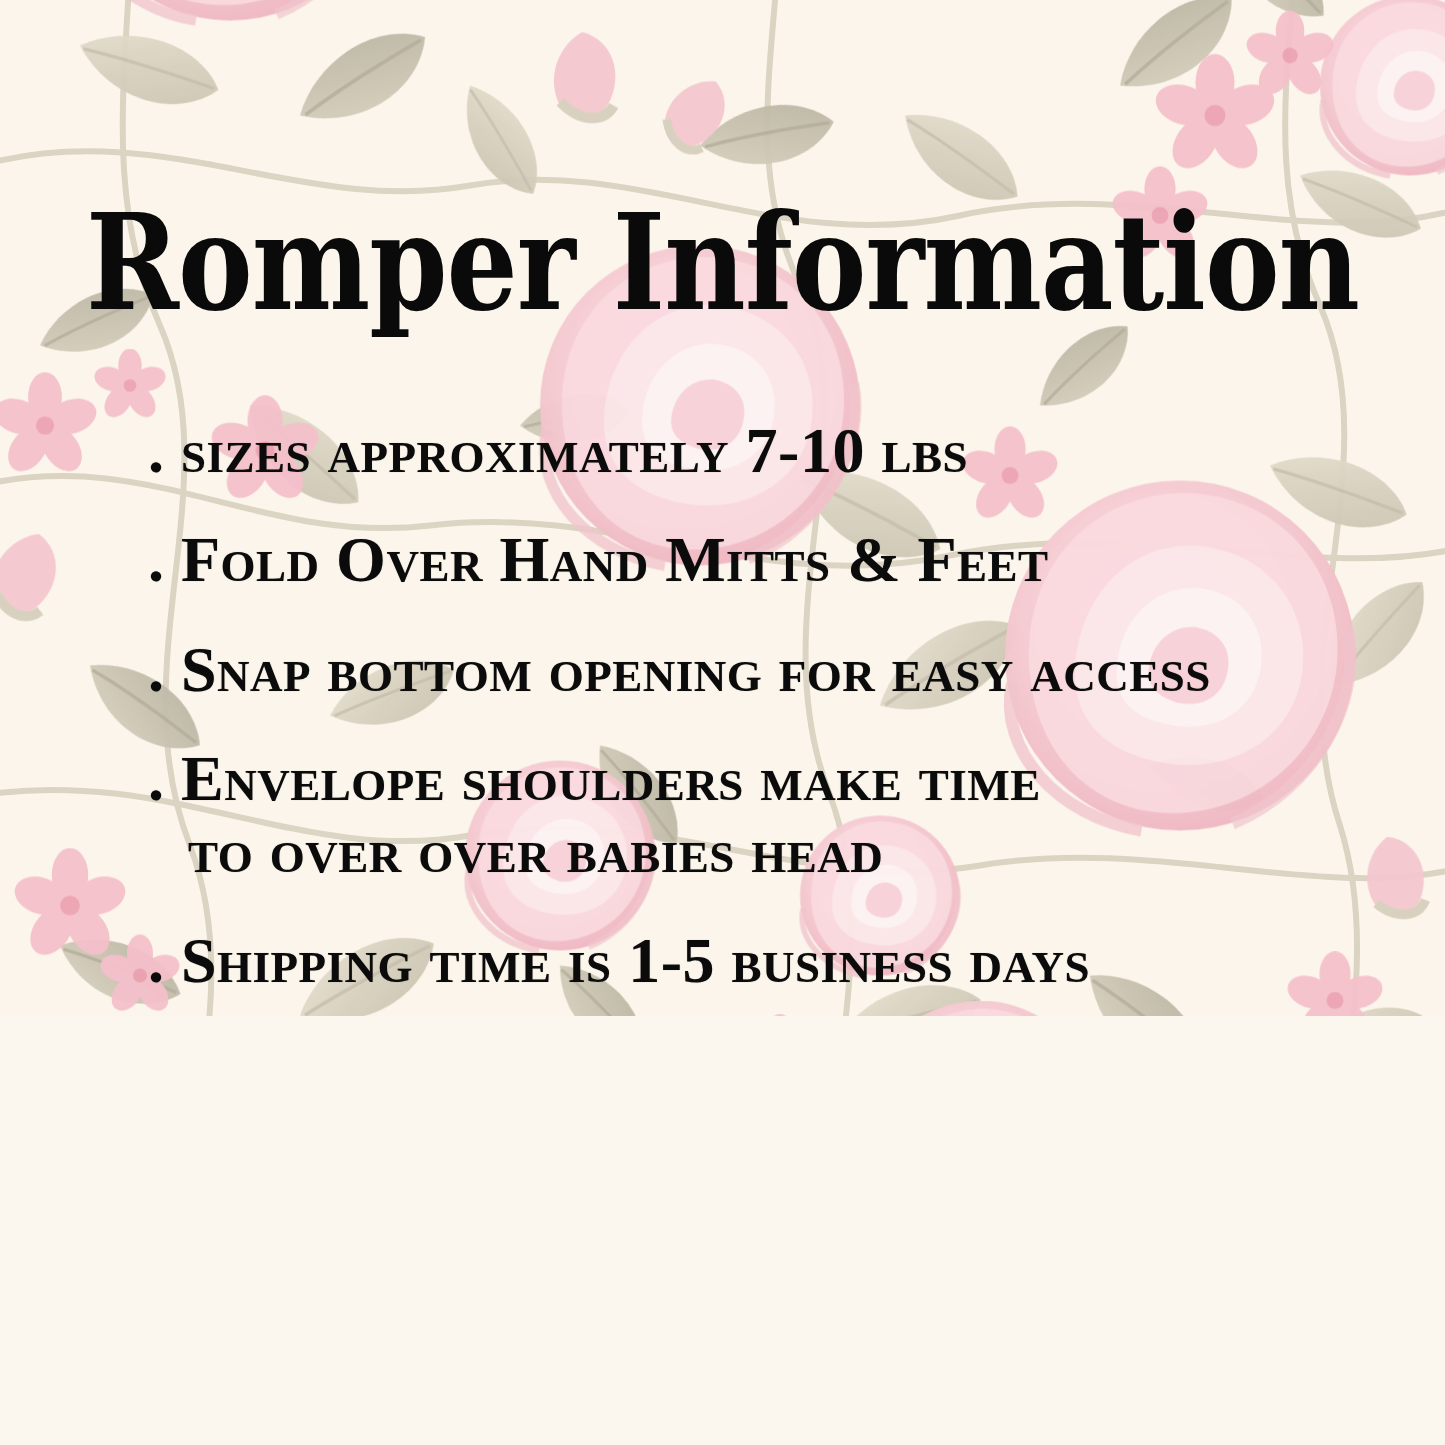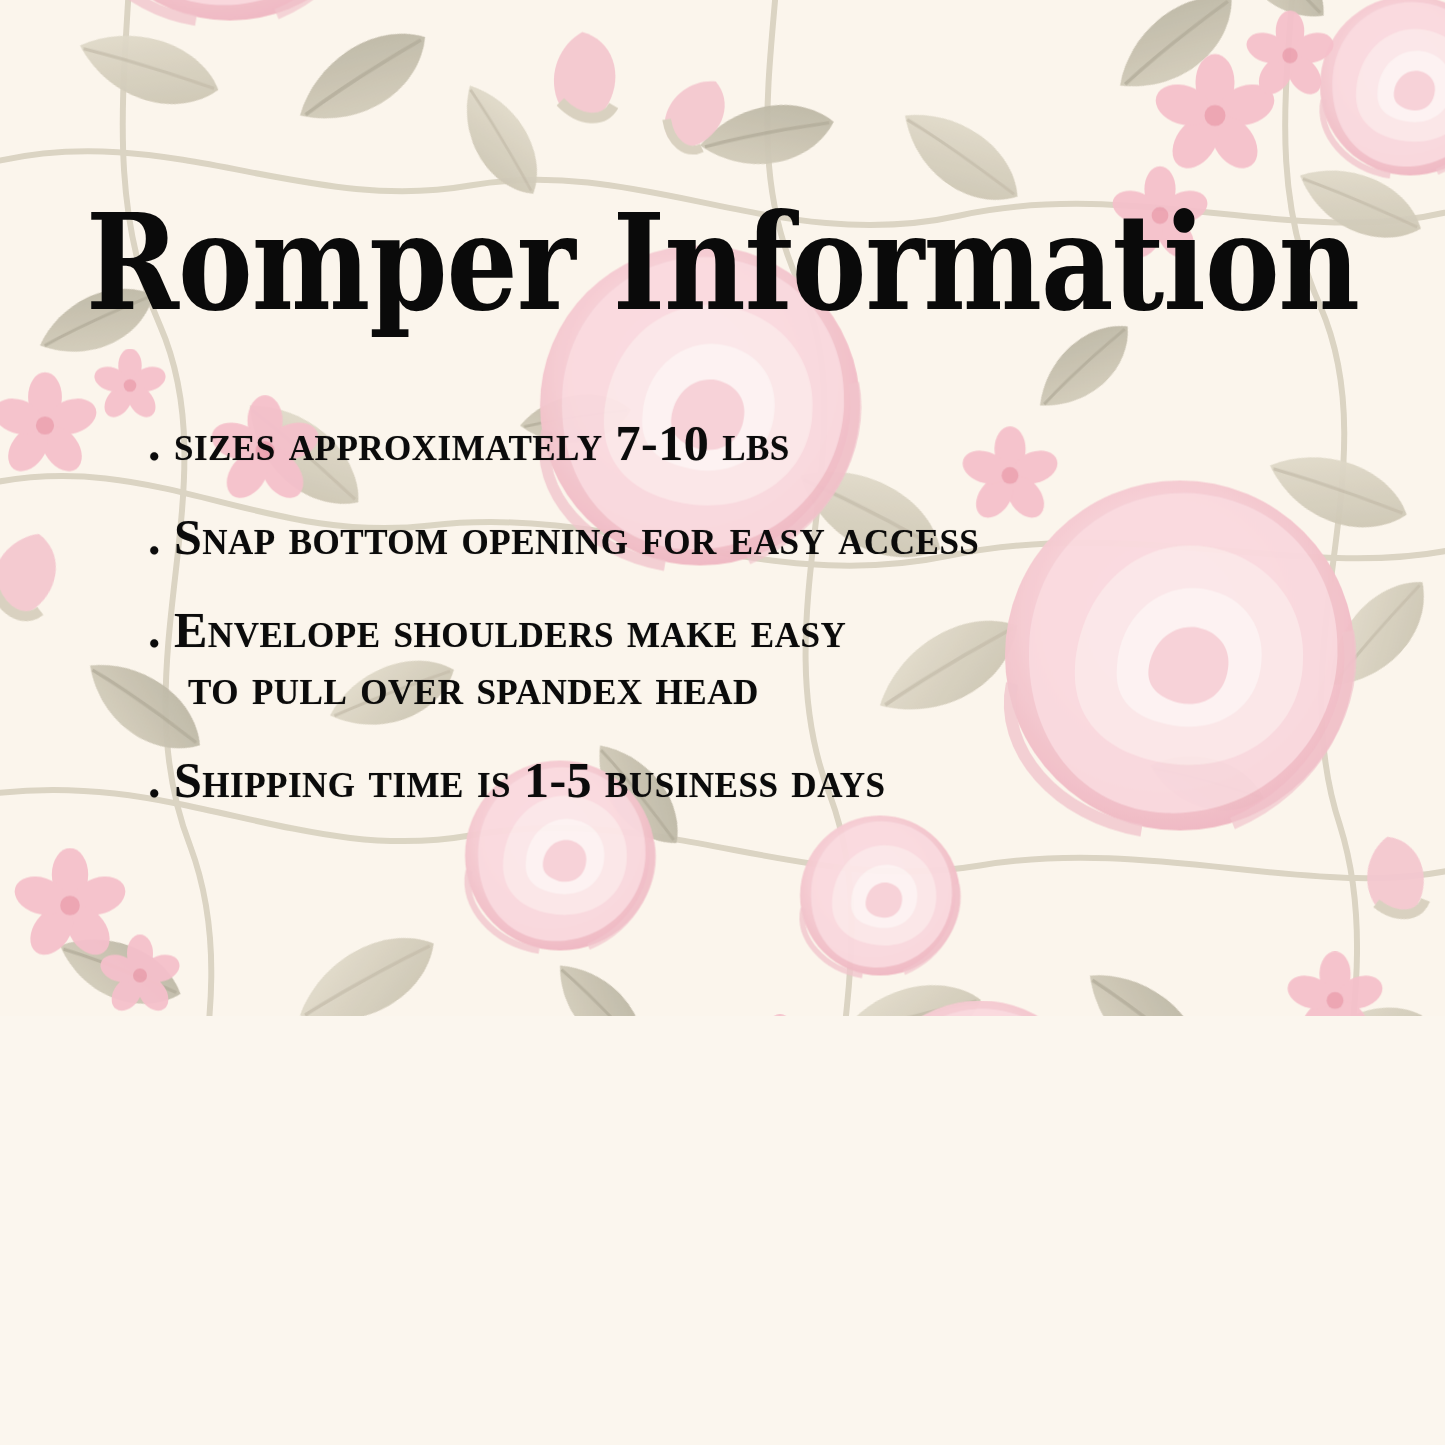--- a/index.html
+++ b/index.html
@@ -60,21 +60,21 @@
     top: 415px;
     left: 148px;
     right: 60px;
   }
 
   .bullet {
     display: block;
     font-family: "Liberation Serif", serif;
     font-weight: bold;
     font-variant: small-caps;
-    font-size: 50px;
+    font-size: 64px;
     line-height: 1.13;
     color: #0b0b0b;
     margin-bottom: 37px;
     letter-spacing: 0.5px;
     text-shadow: 0 0 1px rgba(0,0,0,0.35);
   }
 
   .bullet .dot {
     display: inline;
   }
@@ -243,30 +243,34 @@
     <h1 id="title">Romper Information</h1>
 
     <div id="bullets">
 
       <div class="bullet">
         <span class="dot">.</span>
         <span>sizes approximately 7-10 lbs</span>
       </div>
 
 
+      <div class="bullet">
+        <span class="dot">.</span>
+        <span>Fold Over Hand Mitts &amp; Feet</span>
+      </div>
 
       <div class="bullet">
         <span class="dot">.</span>
         <span>Snap bottom opening for easy access</span>
       </div>
 
       <div class="bullet">
         <span class="dot">.</span>
-        <span>Envelope shoulders make easy</span>
-        <span class="line2">to pull over spandex head</span>
+        <span>Envelope shoulders make time</span>
+        <span class="line2">to over over babies head</span>
       </div>
 
 
       <div class="bullet">
         <span class="dot">.</span>
         <span>Shipping time is 1-5 business days</span>
       </div>
 
     </div>
   </div>

